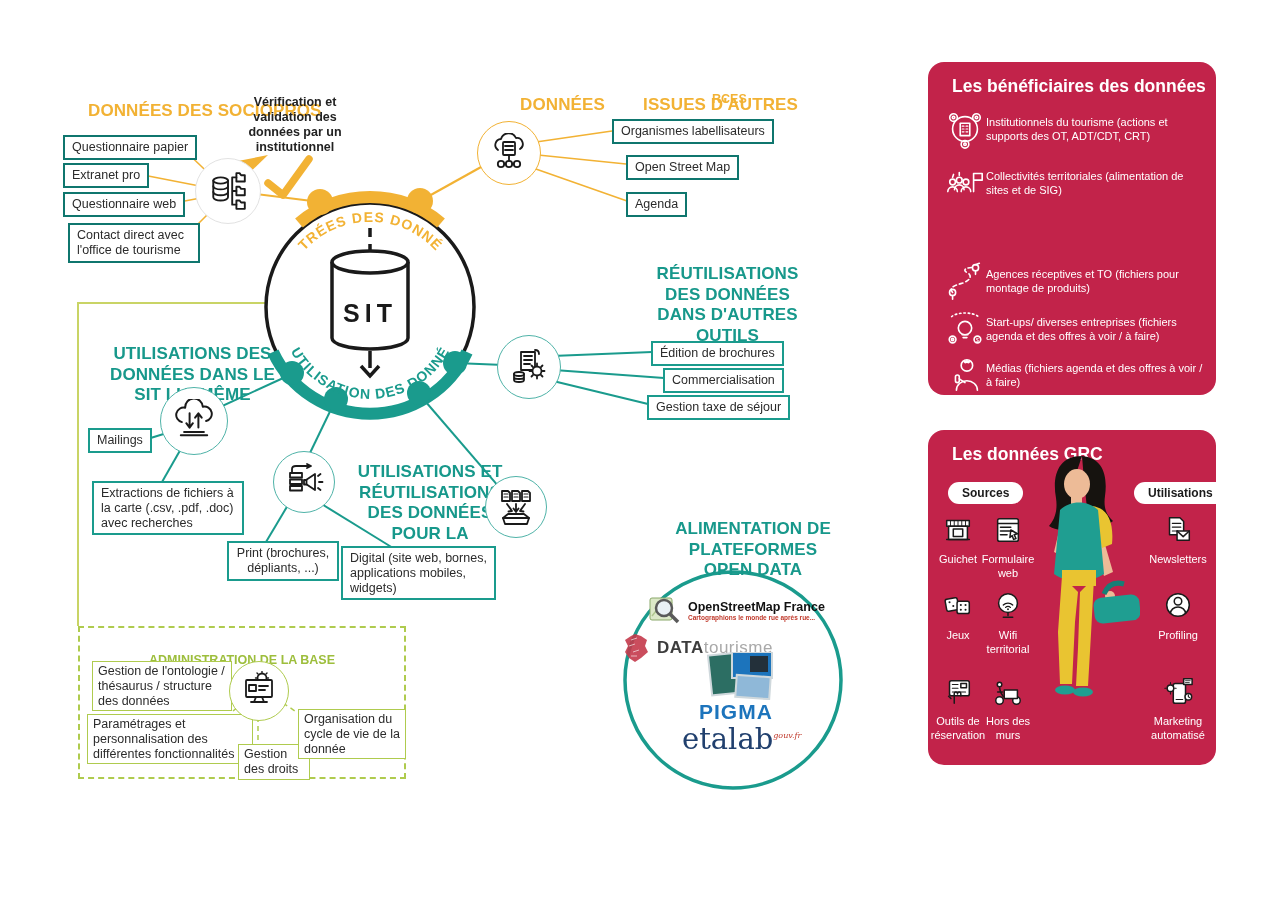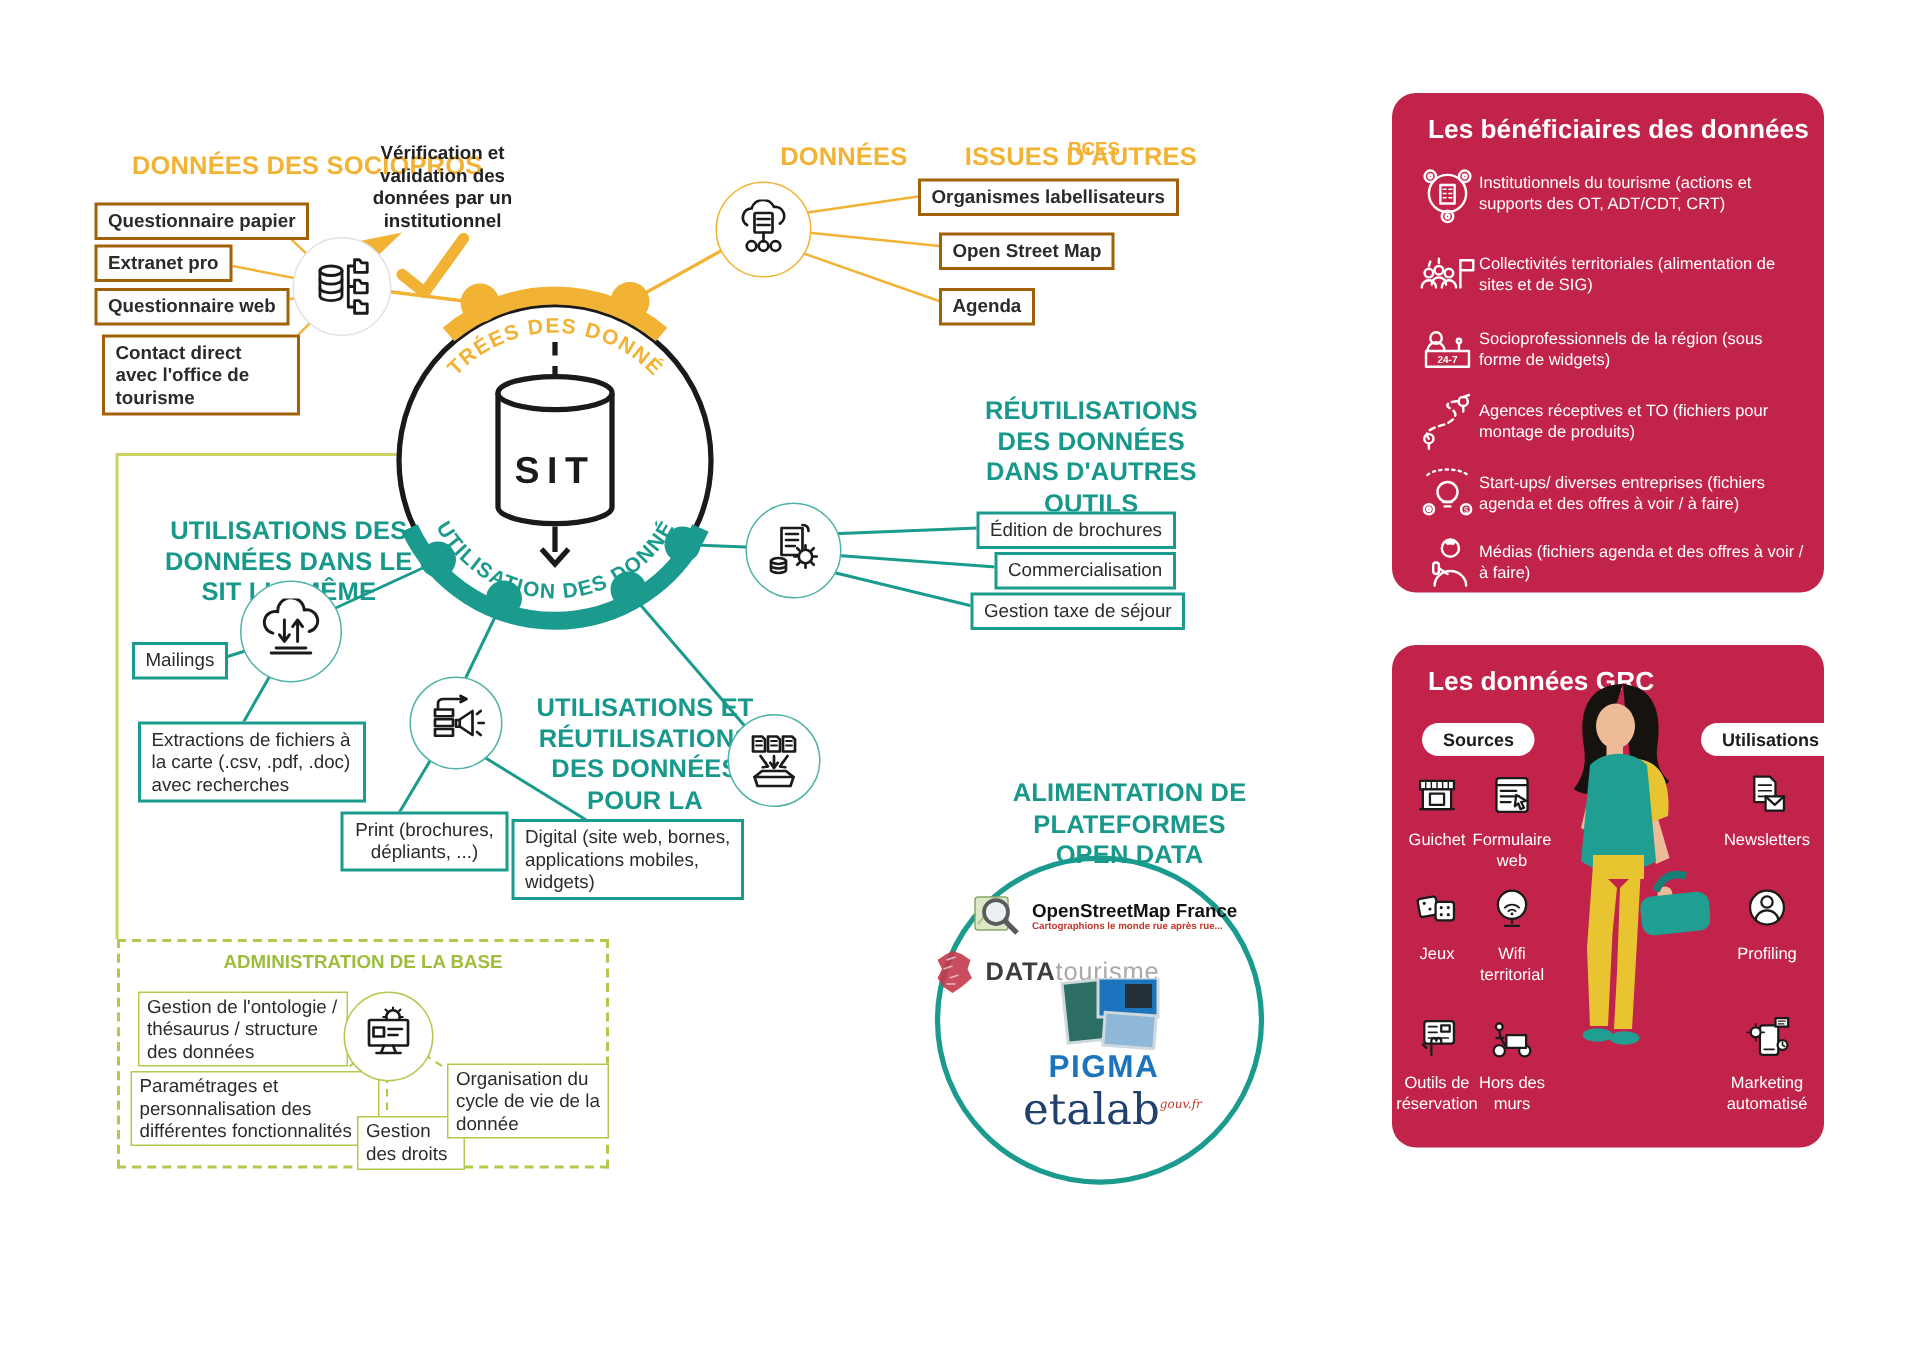--- a/index.html
+++ b/index.html
@@ -2,21 +2,21 @@
 <html><head>
 <meta charset="utf-8">
 <style>
   html,body{margin:0;padding:0;}
   body{font-family:"Liberation Sans",sans-serif;background:#fff;}
   #canvas{position:relative;width:1280px;height:905px;background:#fff;overflow:hidden;}
   .abs{position:absolute;}
   .layer{position:absolute;left:0;top:0;z-index:0;}
   .bx{position:absolute;background:#fff;color:#2b2b2b;font-size:12.5px;line-height:1.18;
       padding:3px 7px;white-space:normal;z-index:2;}
-  .bx-y{border:2px solid #a16207;font-weight:bold;}
+  .bx-y{border:2px solid #0f766e;}
   .bx-t{border:2px solid #1A9B8D;}
   .bx-g{border:1.5px solid #AFCB4E;padding:2px 5px;}
   .hd{position:absolute;font-weight:bold;font-size:17px;line-height:1.22;text-align:center;z-index:2;letter-spacing:.1px;padding-left:20px;}
   .hd-y{color:#F2B234;}
   .hd-t{color:#17988B;}
   .icirc{position:absolute;background:#fff;border-radius:50%;display:flex;align-items:center;justify-content:center;z-index:3;}
   .ic-y{border:1.5px solid #F2B234;}
   .ic-t{border:1.5px solid #4FB3A8;}
   .ic-g{border:1.5px solid #AFCB4E;}
   .ic-n{border:1px solid #e2e2e2;}
@@ -25,21 +25,21 @@
   .panel{position:absolute;width:288px;background:#C2234A;border-radius:16px;z-index:2;color:#fff;}
   .panel-title{position:absolute;left:24px;top:14px;font-size:17.5px;font-weight:bold;color:#fff;}
   .ben-item{position:absolute;left:16px;width:260px;display:flex;align-items:center;gap:0;}
   .ben-item svg{flex:0 0 42px;stroke:#fff;fill:none;stroke-width:1.7;stroke-linecap:round;stroke-linejoin:round;}
   .ben-label{font-size:11px;line-height:1.3;}
   .pill{position:absolute;background:#fff;color:#1a1a1a;font-weight:bold;font-size:12px;
         padding:4px 14px;border-radius:12px;z-index:3;}
   .grc-item{position:absolute;width:62px;text-align:center;font-size:11px;line-height:1.25;z-index:3;}
   .grc-item svg{stroke:#1a1a1a;stroke-width:1.6;fill:none;stroke-linecap:round;stroke-linejoin:round;margin-bottom:3px;}
   .admin-wrap{position:absolute;left:78px;top:626px;width:324px;height:149px;border:2px dashed #AFCB4E;z-index:1;}
-  .admin-head{margin-top:6px;text-align:center;font-weight:bold;font-size:12.5px;color:#9DBE3C;}
+  .admin-head{margin-top:25px;text-align:center;font-weight:bold;font-size:12.5px;color:#9DBE3C;}
   .logo-row{position:absolute;display:flex;align-items:center;gap:6px;z-index:3;}
   .osm-name{font-weight:bold;font-size:12.5px;color:#111;line-height:1;}
   .osm-tag{font-size:6.5px;color:#C0392B;font-weight:bold;}
   .dt-bold{font-weight:bold;font-size:17px;color:#3d3d3d;letter-spacing:.5px;}
   .dt-light{font-size:17px;color:#a9a9a9;letter-spacing:.5px;}
   .pigma-name{position:absolute;font-weight:bold;font-size:21px;color:#1C74BC;letter-spacing:1px;z-index:3;}
   .etalab{position:absolute;font-family:"DejaVu Serif","Liberation Serif",serif;font-size:29px;color:#21406E;z-index:3;}
   .etalab sup{font-size:8px;color:#C0392B;font-style:italic;}
   .artifact{position:absolute;color:#F2B234;font-weight:bold;font-size:12.5px;z-index:2;}
 </style>
@@ -302,31 +302,20 @@
       <svg width="42" height="42" viewBox="0 0 44 44">
         <circle cx="9" cy="21" r="3"></circle>
           <circle cx="16" cy="19" r="3"></circle>
           <circle cx="23" cy="21" r="3"></circle>
         <path d="M4 31 a5 5 0 0 1 10 0 M11 29 a5 5 0 0 1 10 0 M18 31 a5 5 0 0 1 10 0"></path>
         <path d="M31 31 V12 M31 12 h9 v7 h-9 M9 16 l1-3 M16 14 l0-3"></path>
       </svg>
       <div class="ben-label">Collectivités territoriales (alimentation de sites et de SIG)</div>
     </div>
 
-    <div class="ben-item" style="top:150px;">
-      <svg width="42" height="42" viewBox="0 0 44 44">
-        <circle cx="14" cy="14" r="4"></circle>
-        <path d="M8 23 a6 6 0 0 1 12 0"></path>
-        <circle cx="30" cy="16" r="1.5"></circle>
-          <path d="M30 18 V23"></path>
-        <rect x="7" y="23" width="30" height="11"></rect>
-        <text x="22" y="31.5" text-anchor="middle" font-size="7" font-weight="bold" fill="#fff" stroke="none">24-7</text>
-      </svg>
-      <div class="ben-label">Socioprofessionnels de la région (sous forme de widgets)</div>
-    </div>
 
     <div class="ben-item" style="top:198px;">
       <svg width="42" height="42" viewBox="0 0 44 44">
         <path d="M9 34 C4 28 14 26 20 24 C28 21 30 16 24 13 C18 10 26 7 31 8" stroke-dasharray="4 3"></path>
         <circle cx="9" cy="34" r="3.2"></circle>
           <path d="M9 37.2 V41"></path>
         <circle cx="33" cy="8" r="3.2"></circle>
           <path d="M33 11.2 V15 M33 5 l4-1.5"></path>
       </svg>
       <div class="ben-label">Agences réceptives et TO (fichiers pour montage de produits)</div>

